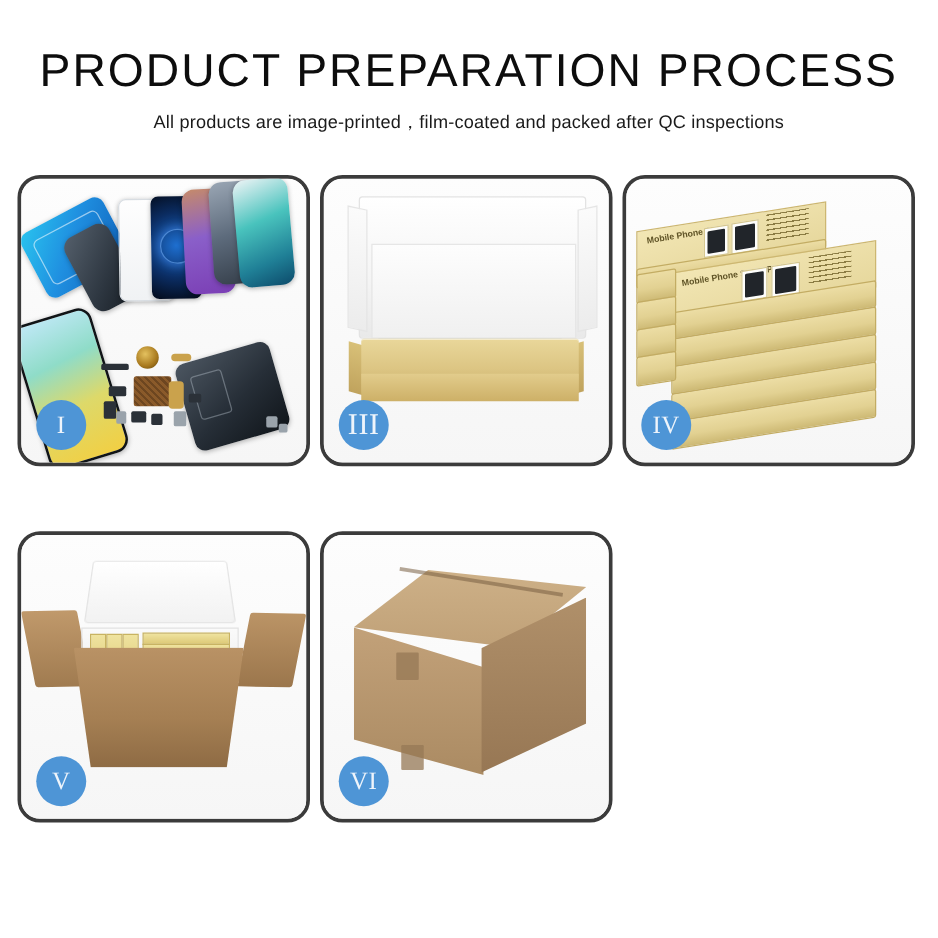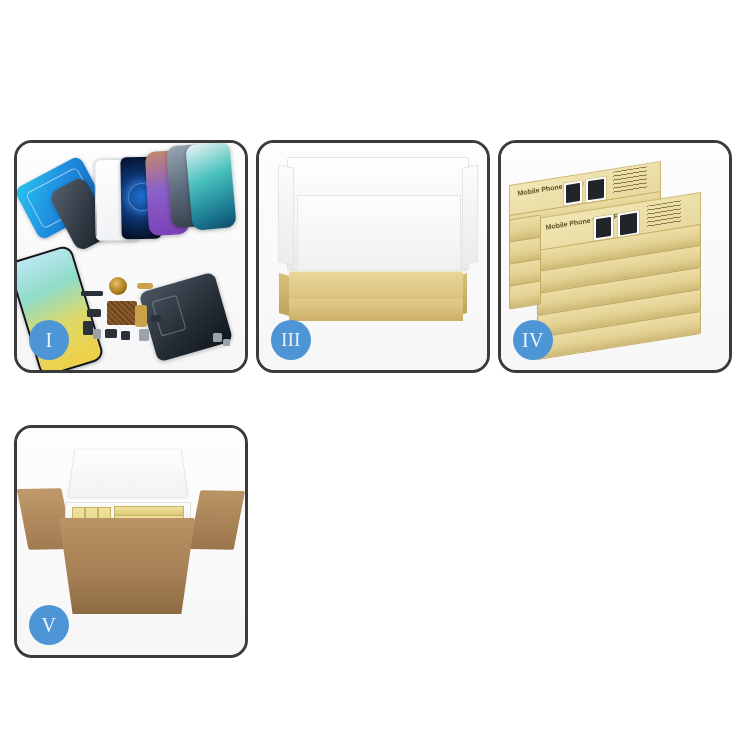--- a/index.html
+++ b/index.html
@@ -79,21 +79,21 @@
     border-radius: 50%;
     background: #4e95d6;
     color: #eef4fb;
     font-family: "Liberation Serif", serif;
     font-size: 20px;
     line-height: 40px;
     text-align: center;
     letter-spacing: 0.5px;
     z-index: 40;
   }
-  .badge.wide { font-size: 18px; }
+  .badge.wide { font-size: 24px; }
 
   
   .phone-big {
     position: absolute;
     border-radius: 10px;
     box-shadow: 0 1px 4px rgba(0,0,0,.30);
   }
   .ph-a { 
     left: 6px; top: 26px; width: 74px; height: 58px;
     background: linear-gradient(135deg,#29c4ef 0%,#1f8fe0 45%,#0f5fb8 100%);
@@ -368,20 +368,22 @@
   .b6-tape {
     position: absolute;
     background: rgba(150,120,85,.75);
     border-radius: 1px;
   }
 </style>
 </head>
 <body>
 
 <div class="header">
+  <h1 class="page-title">PRODUCT PREPARATION PROCESS</h1>
+  <p class="page-subtitle">All products are image-printed，film-coated and packed after QC inspections</p>
 </div>
 
 <div class="grid">
 
   <div class="card">
     <div class="card-stage">
       <div class="phone-big ph-a"></div>
       <div class="phone-big ph-b"></div>
       <div class="phone-big ph-glass"></div>
       <div class="phone-big ph-c"></div>
@@ -475,14 +477,25 @@
         <div class="b5-yellow" style="left:48px;top:3px;width:68px;height:8px;"></div>
         <div class="b5-yellow" style="left:48px;top:12px;width:68px;height:8px;"></div>
         <div class="b5-yellow" style="left:48px;top:21px;width:68px;height:8px;"></div>
         <div class="b5-yellow" style="left:48px;top:30px;width:68px;height:8px;"></div>
       </div>
       <div class="b5-body"></div>
       <div class="badge">V</div>
     </div>
   </div>
 
+  <div class="card">
+    <div class="card-stage">
+      <div class="b6-top"></div>
+      <div class="b6-left"></div>
+      <div class="b6-right"></div>
+      <div class="b6-seam"></div>
+      <div class="b6-tape" style="left:58px;top:94px;width:18px;height:22px;"></div>
+      <div class="b6-tape" style="left:62px;top:168px;width:18px;height:20px;"></div>
+      <div class="badge">VI</div>
+    </div>
+  </div>
 
 </div>
 
 </body></html>

